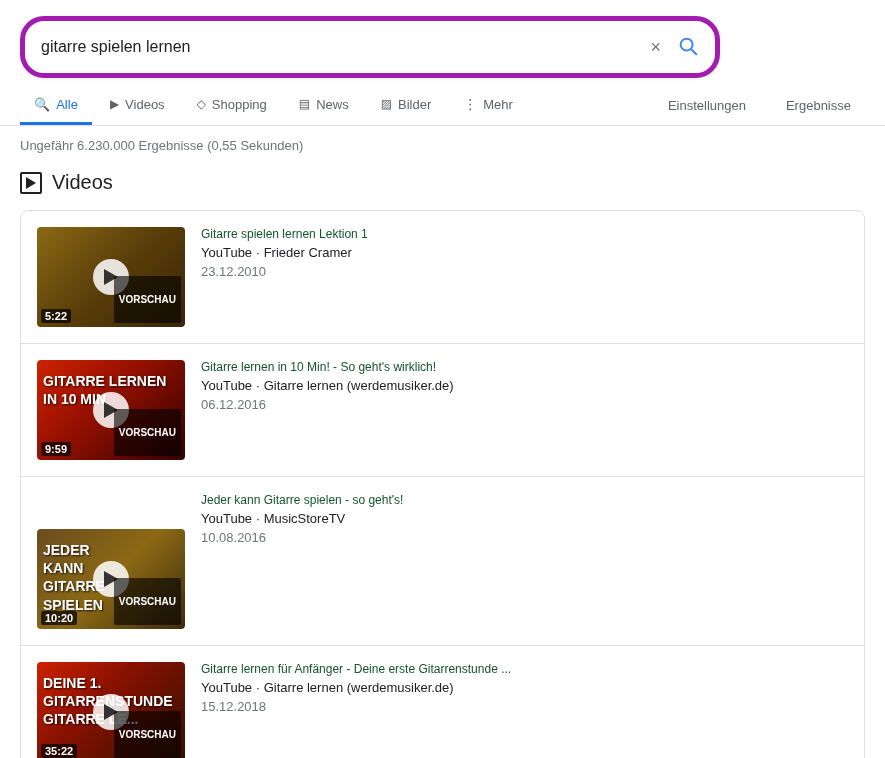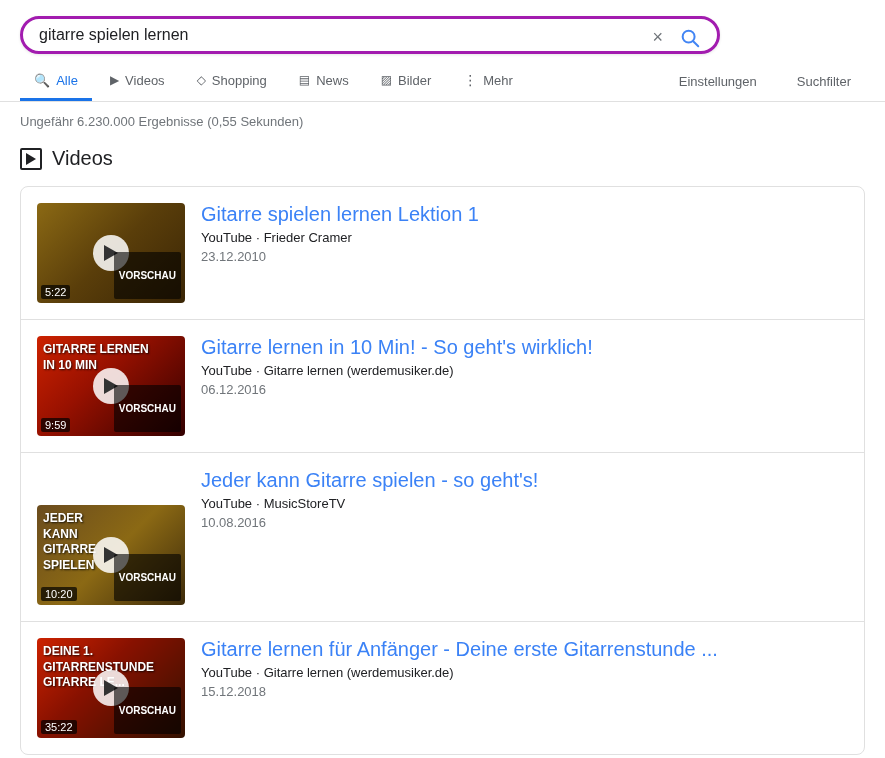--- a/index.html
+++ b/index.html
@@ -14,25 +14,26 @@
 
     .top-bar {
       padding: 16px 20px 0 20px;
       display: flex;
       align-items: center;
       gap: 12px;
     }
 
     .search-box {
       display: flex;
-      border: 3px solid #a21caf;
+      align-items: center;
+      border: 5px solid #a21caf;
       border-radius: 24px;
       padding: 8px 16px;
       width: 700px;
-      height: 38px;
+      height: 62px;
       box-shadow: 0 1px 3px rgba(0,0,0,0.1);
     }
 
     .search-input {
       flex: 1;
       border: none;
       outline: none;
       font-size: 16px;
       color: #202124;
     }
@@ -176,20 +177,21 @@
 
     .thumb-duration {
       position: absolute;
       bottom: 4px;
       left: 4px;
       background: rgba(0,0,0,0.7);
       color: #fff;
       font-size: 11px;
       padding: 1px 4px;
       border-radius: 2px;
+      font-weight: bold;
     }
 
     .thumb-preview {
       position: absolute;
       bottom: 4px;
       right: 4px;
       background: rgba(0,0,0,0.6);
       color: #fff;
       font-size: 10px;
       padding: 18px 5px;
@@ -198,22 +200,22 @@
     }
 
     .video-info {
       display: flex;
       flex-direction: column;
       gap: 4px;
       flex: 1;
     }
 
     .video-title {
-      color: #3b82f6;
-      font-size: 20px;
+      color: #14532d;
+      font-size: 12px;
       text-decoration: none;
       cursor: pointer;
     }
 
     .video-meta {
       color: #202124;
       font-size: 13px;
     }
 
     .video-date {
@@ -238,24 +240,24 @@
     }
 
     
     .thumb-1 { background: linear-gradient(135deg, #8B6914 0%, #5a3e0a 50%, #3a2505 100%); }
     .thumb-2 { background: linear-gradient(135deg, #cc2200 0%, #991100 40%, #330000 100%); }
     .thumb-3 { background: linear-gradient(135deg, #6b4c1e 0%, #8B6914 50%, #3d2b0a 100%); margin-top: 36px; }
     .thumb-4 { background: linear-gradient(135deg, #cc2200 0%, #881100 40%, #331100 100%); }
 
     .thumb-text-overlay {
       position: absolute;
-      top: 6px;
+      top: 12px;
       left: 6px;
       color: #fff;
-      font-size: 12px;
+      font-size: 14px;
       font-weight: bold;
       line-height: 1.3;
       text-shadow: 1px 1px 2px rgba(0,0,0,0.8);
     }
   </style>
 </head>
 <body>
 
 <div class="top-bar">
   <div class="search-box">
@@ -290,21 +292,21 @@
   <a class="nav-tab">
     <span style="font-size:12px;">▨</span>
     <span>Bilder</span>
   </a>
   <a class="nav-tab">
     <span style="font-size:14px;">⋮</span>
     <span>Mehr</span>
   </a>
   <div class="nav-divider">
     <span class="nav-settings">Einstellungen</span>
-    <span class="nav-settings">Suchfilter</span>
+    <span class="nav-settings">Ergebnisse</span>
   </div>
 </div>
 
 <div class="results-info">
   <span>Ungefähr 6.230.000 Ergebnisse (0,55 Sekunden)</span>
 </div>
 
 <div class="main-content">
 
   <div class="section-header">

